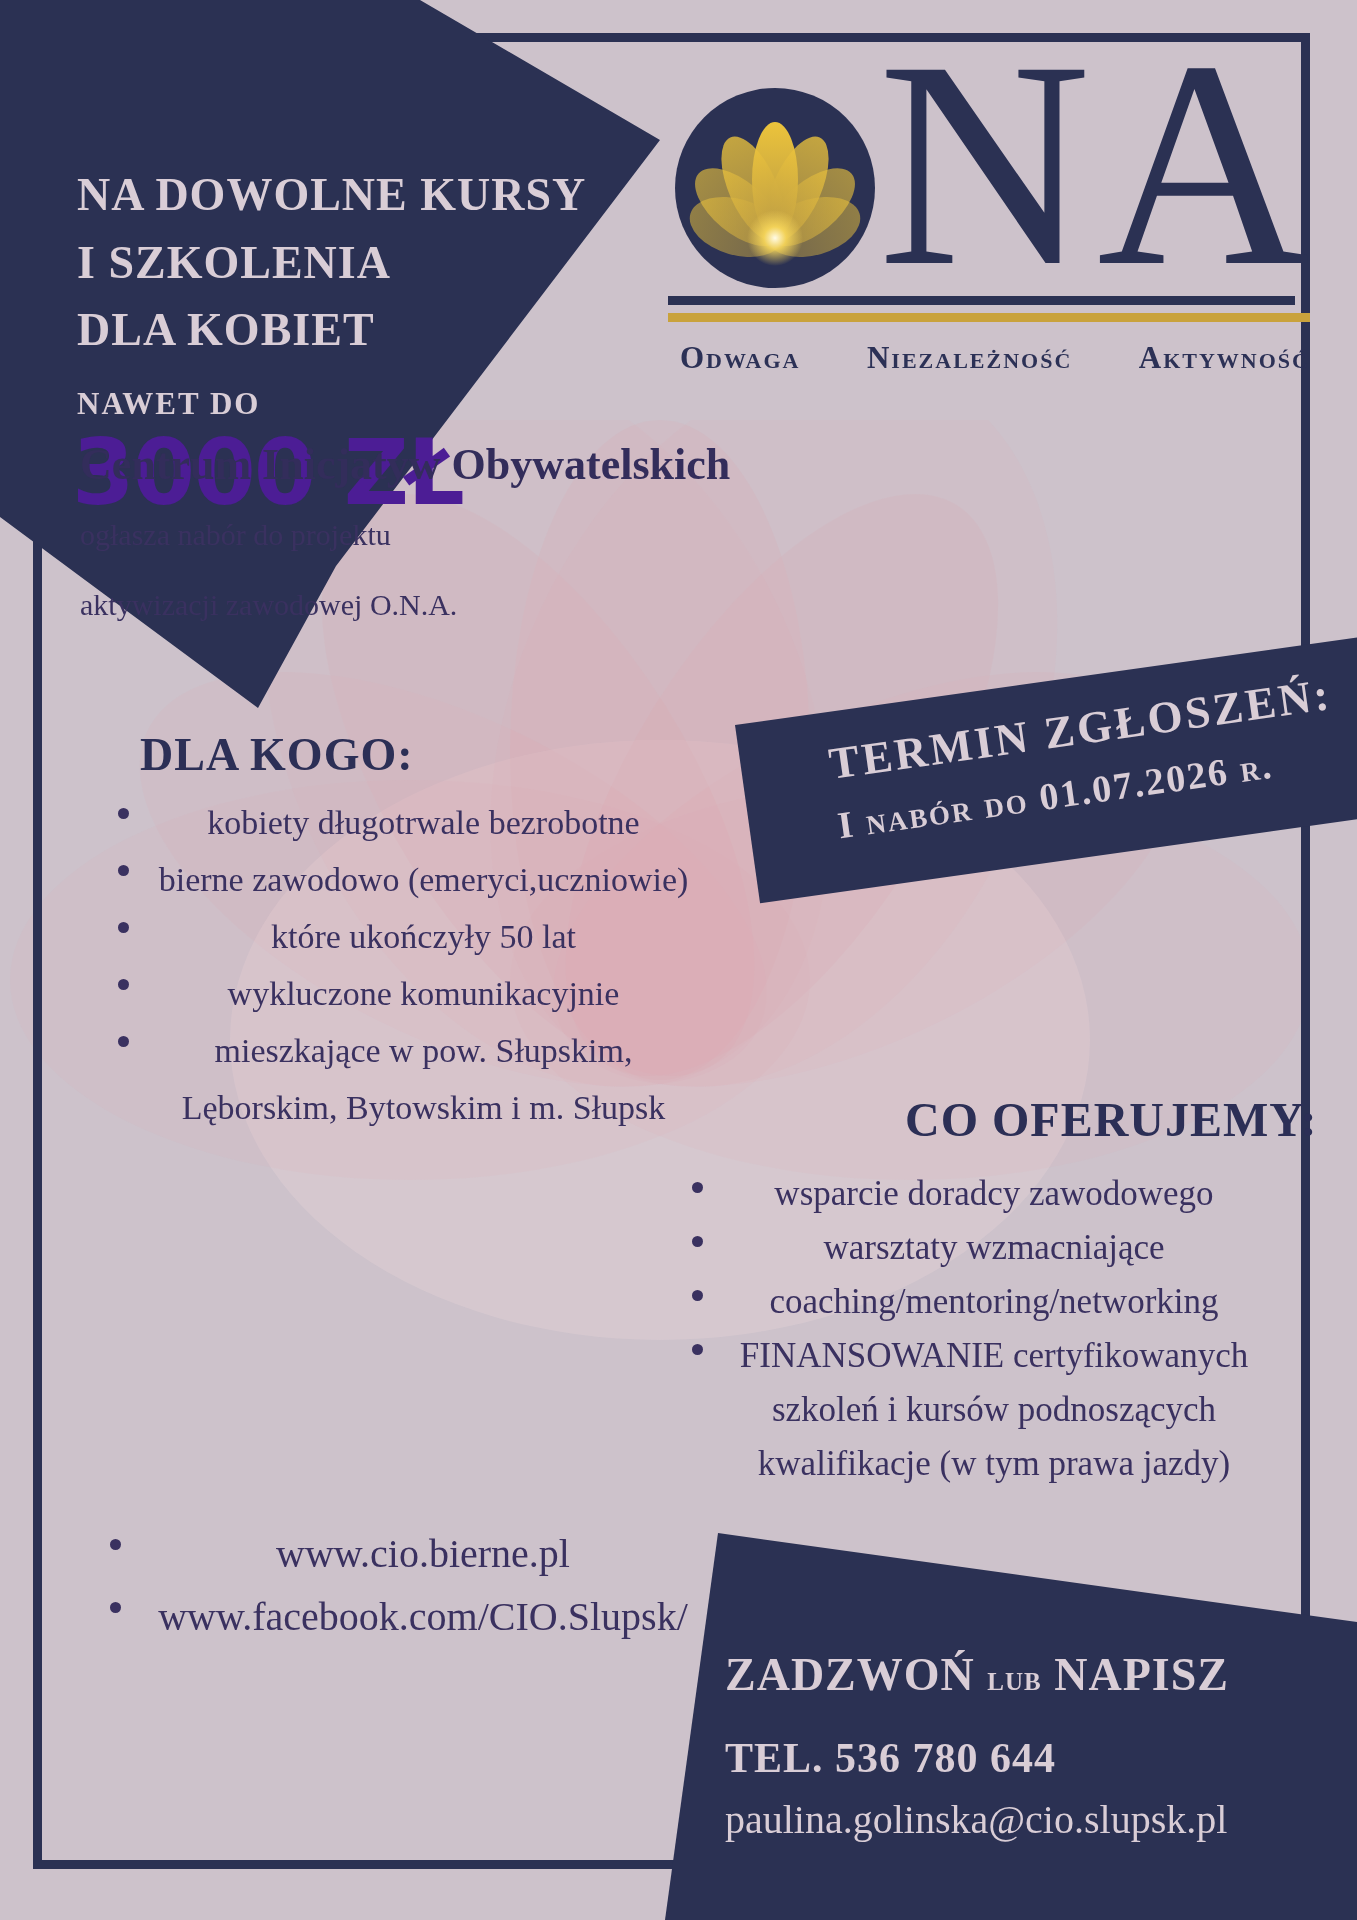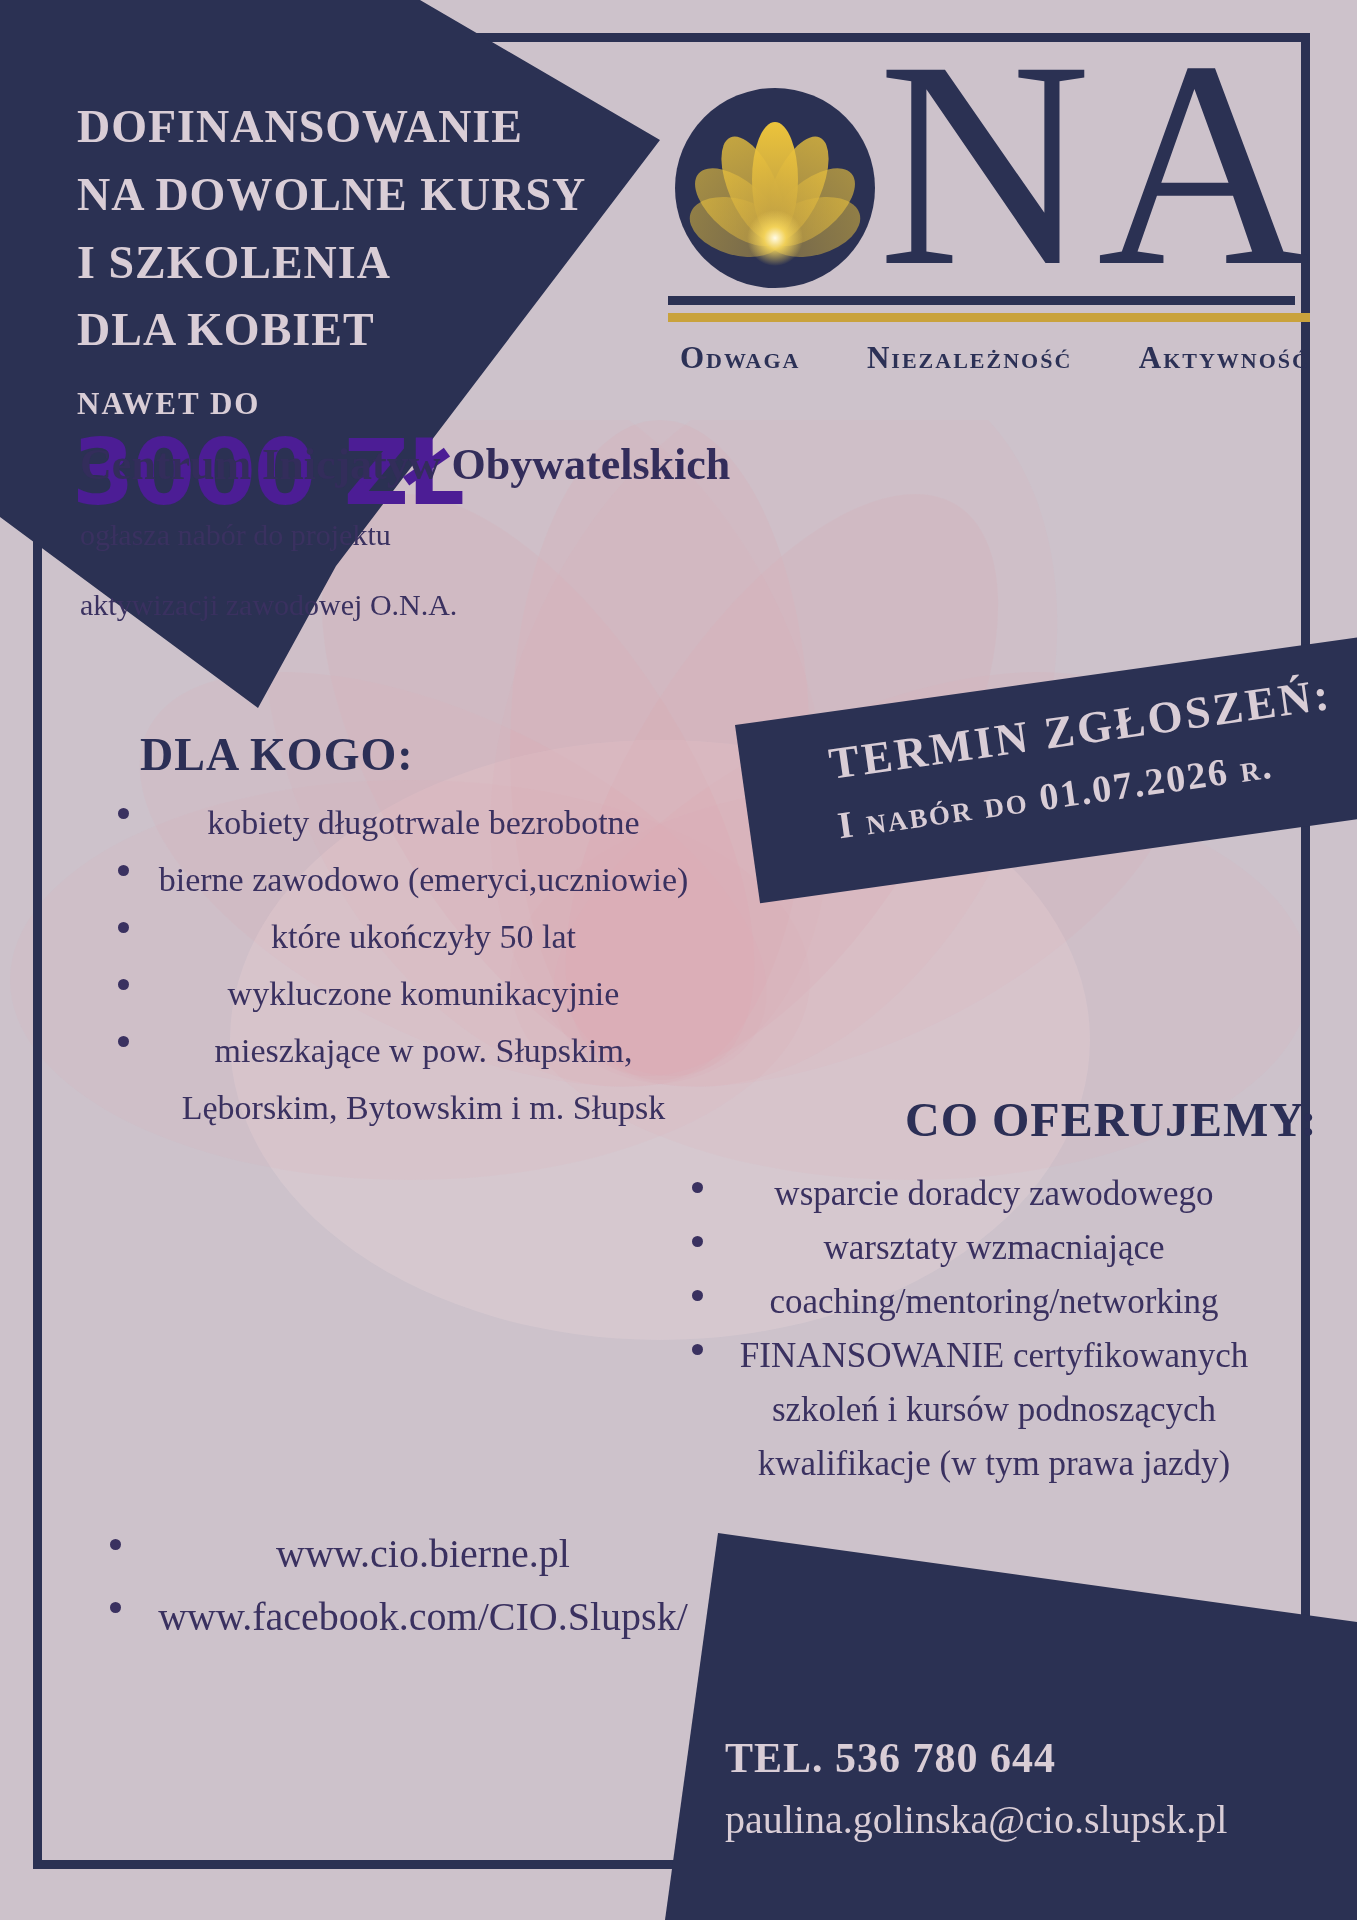--- a/index.html
+++ b/index.html
@@ -86,21 +86,20 @@
         <ellipse cx="0" cy="-250" rx="200" ry="400" opacity="0.10" transform="rotate(90)"></ellipse>
         <ellipse cx="0" cy="280" rx="260" ry="380" opacity="0.10" transform="rotate(156)"></ellipse>
         <ellipse cx="0" cy="280" rx="260" ry="380" opacity="0.10" transform="rotate(-156)"></ellipse>
       </g>
     </g>
   </svg>
 
   <div class="abs z-frame frame"></div>
 
   <div class="abs z-shape shape-topleft"></div>
-  <div class="abs z-text promo-line" style="top:100px;">DOFINANSOWANIE</div>
   <div class="abs z-text promo-line" style="top:236px;">I SZKOLENIA</div>
   <div class="abs z-text promo-line" style="top:168px;">NA DOWOLNE KURSY</div>
   <div class="abs z-text promo-line" style="top:303px;">DLA KOBIET</div>
   <div class="abs z-text promo-note">NAWET DO</div>
   <div class="abs z-text promo-amount">3000 ZŁ</div>
 
   <div class="abs z-text logo-disc">
     <svg width="200" height="200" viewBox="0 0 200 200">
       <defs>
         <linearGradient id="pg" x1="0" y1="0" x2="0" y2="1">
@@ -163,16 +162,21 @@
     <li>coaching/mentoring/networking</li>
     <li>FINANSOWANIE certyfikowanych szkoleń i kursów podnoszących kwalifikacje (w tym prawa jazdy)</li>
   </ul>
 
   <ul class="abs z-text blist list-info">
     <li>www.cio.bierne.pl</li>
     <li>www.facebook.com/CIO.Slupsk/</li>
   </ul>
 
   <div class="abs z-shape shape-contact"></div>
+  <div class="abs z-text contact-h">
+    <span>ZADZWOŃ</span>
+    <span class="mid">lub</span>
+    <span>NAPISZ</span>
+  </div>
   <div class="abs z-text contact-phone">TEL. 536 780 644</div>
   <div class="abs z-text contact-email">paulina.golinska@cio.slupsk.pl</div>
 
 </div>
 
 </body></html>

